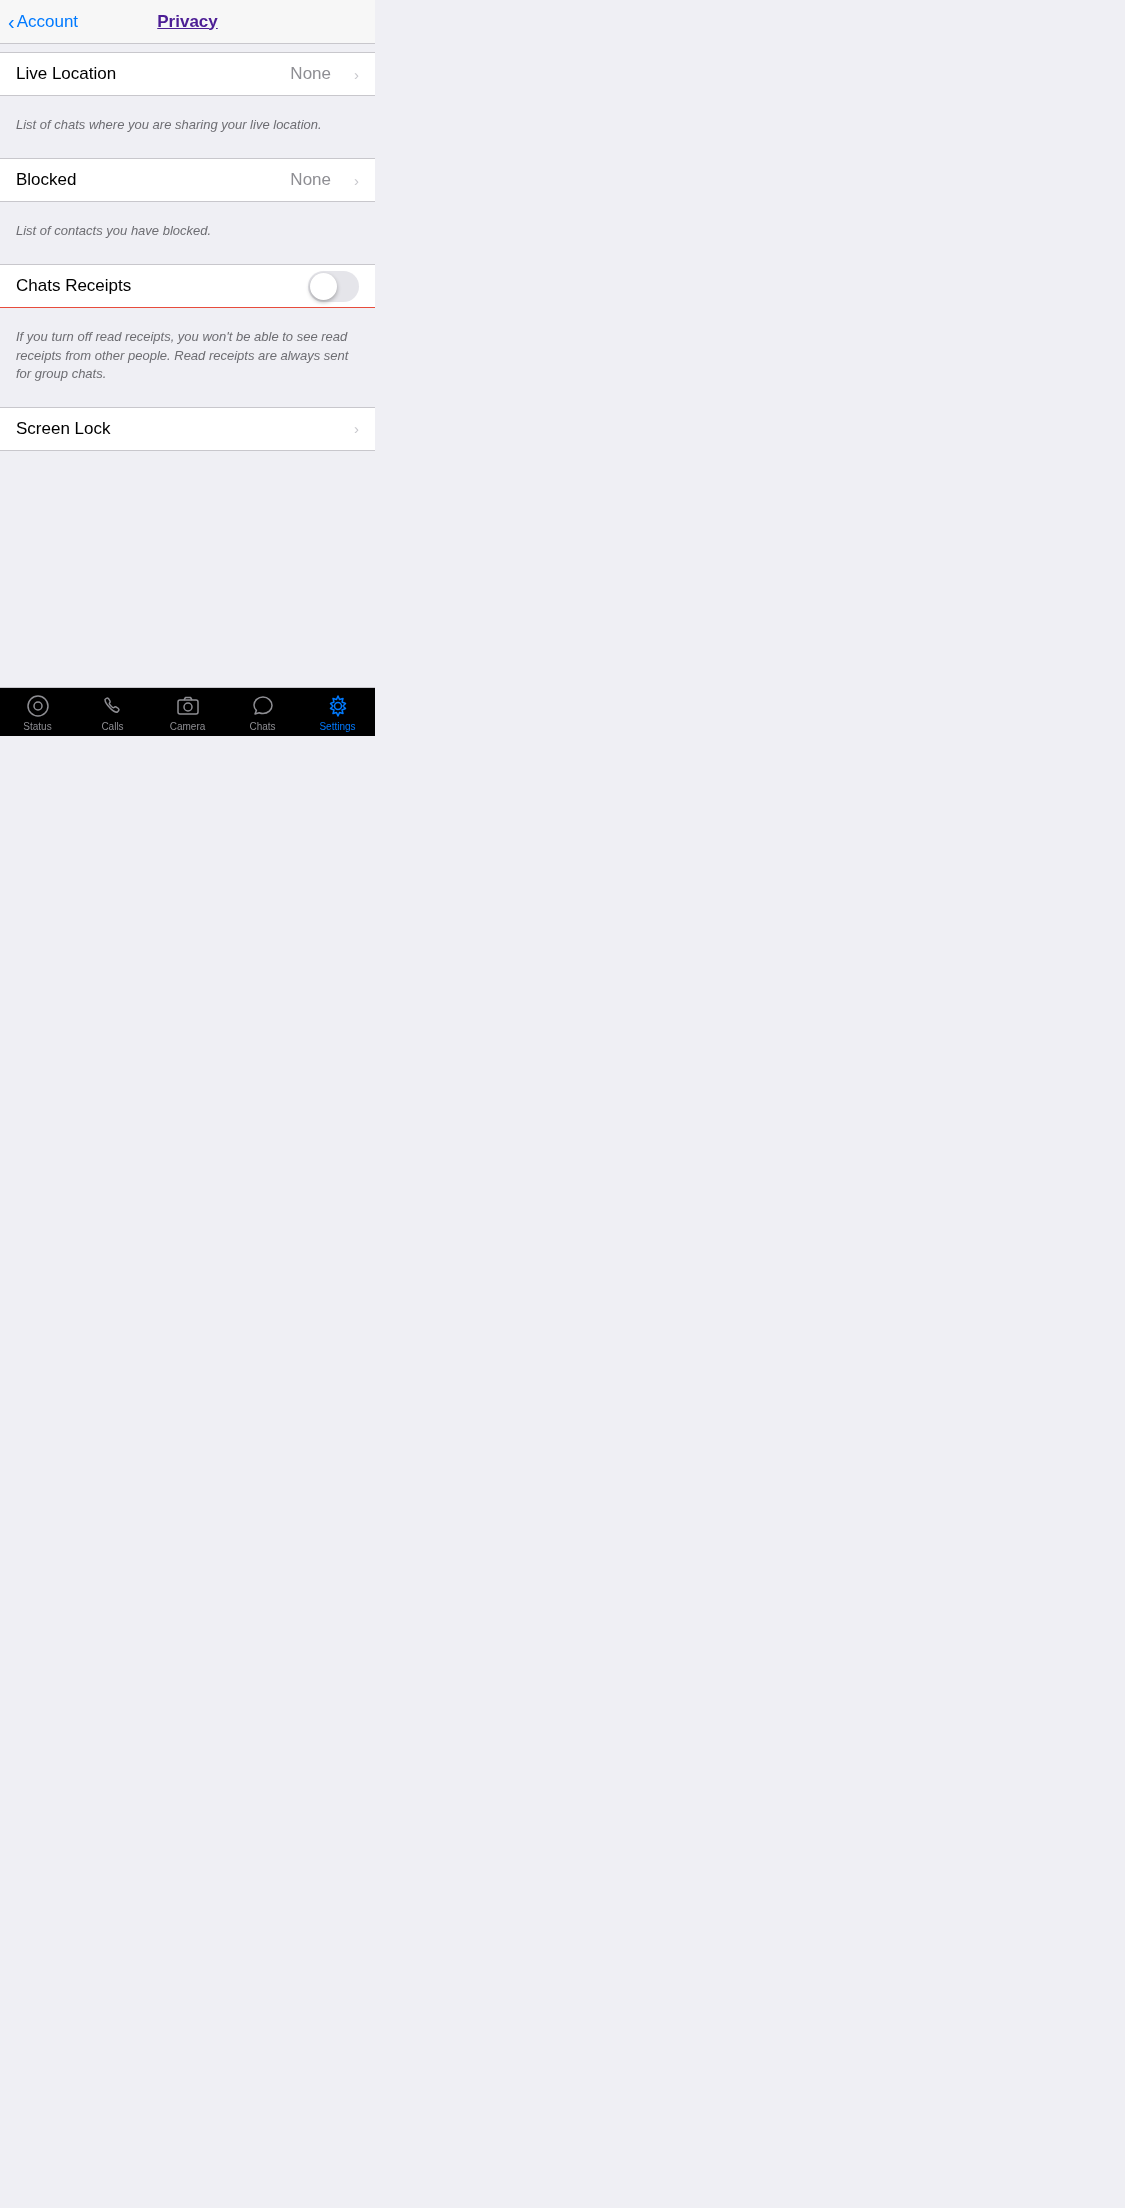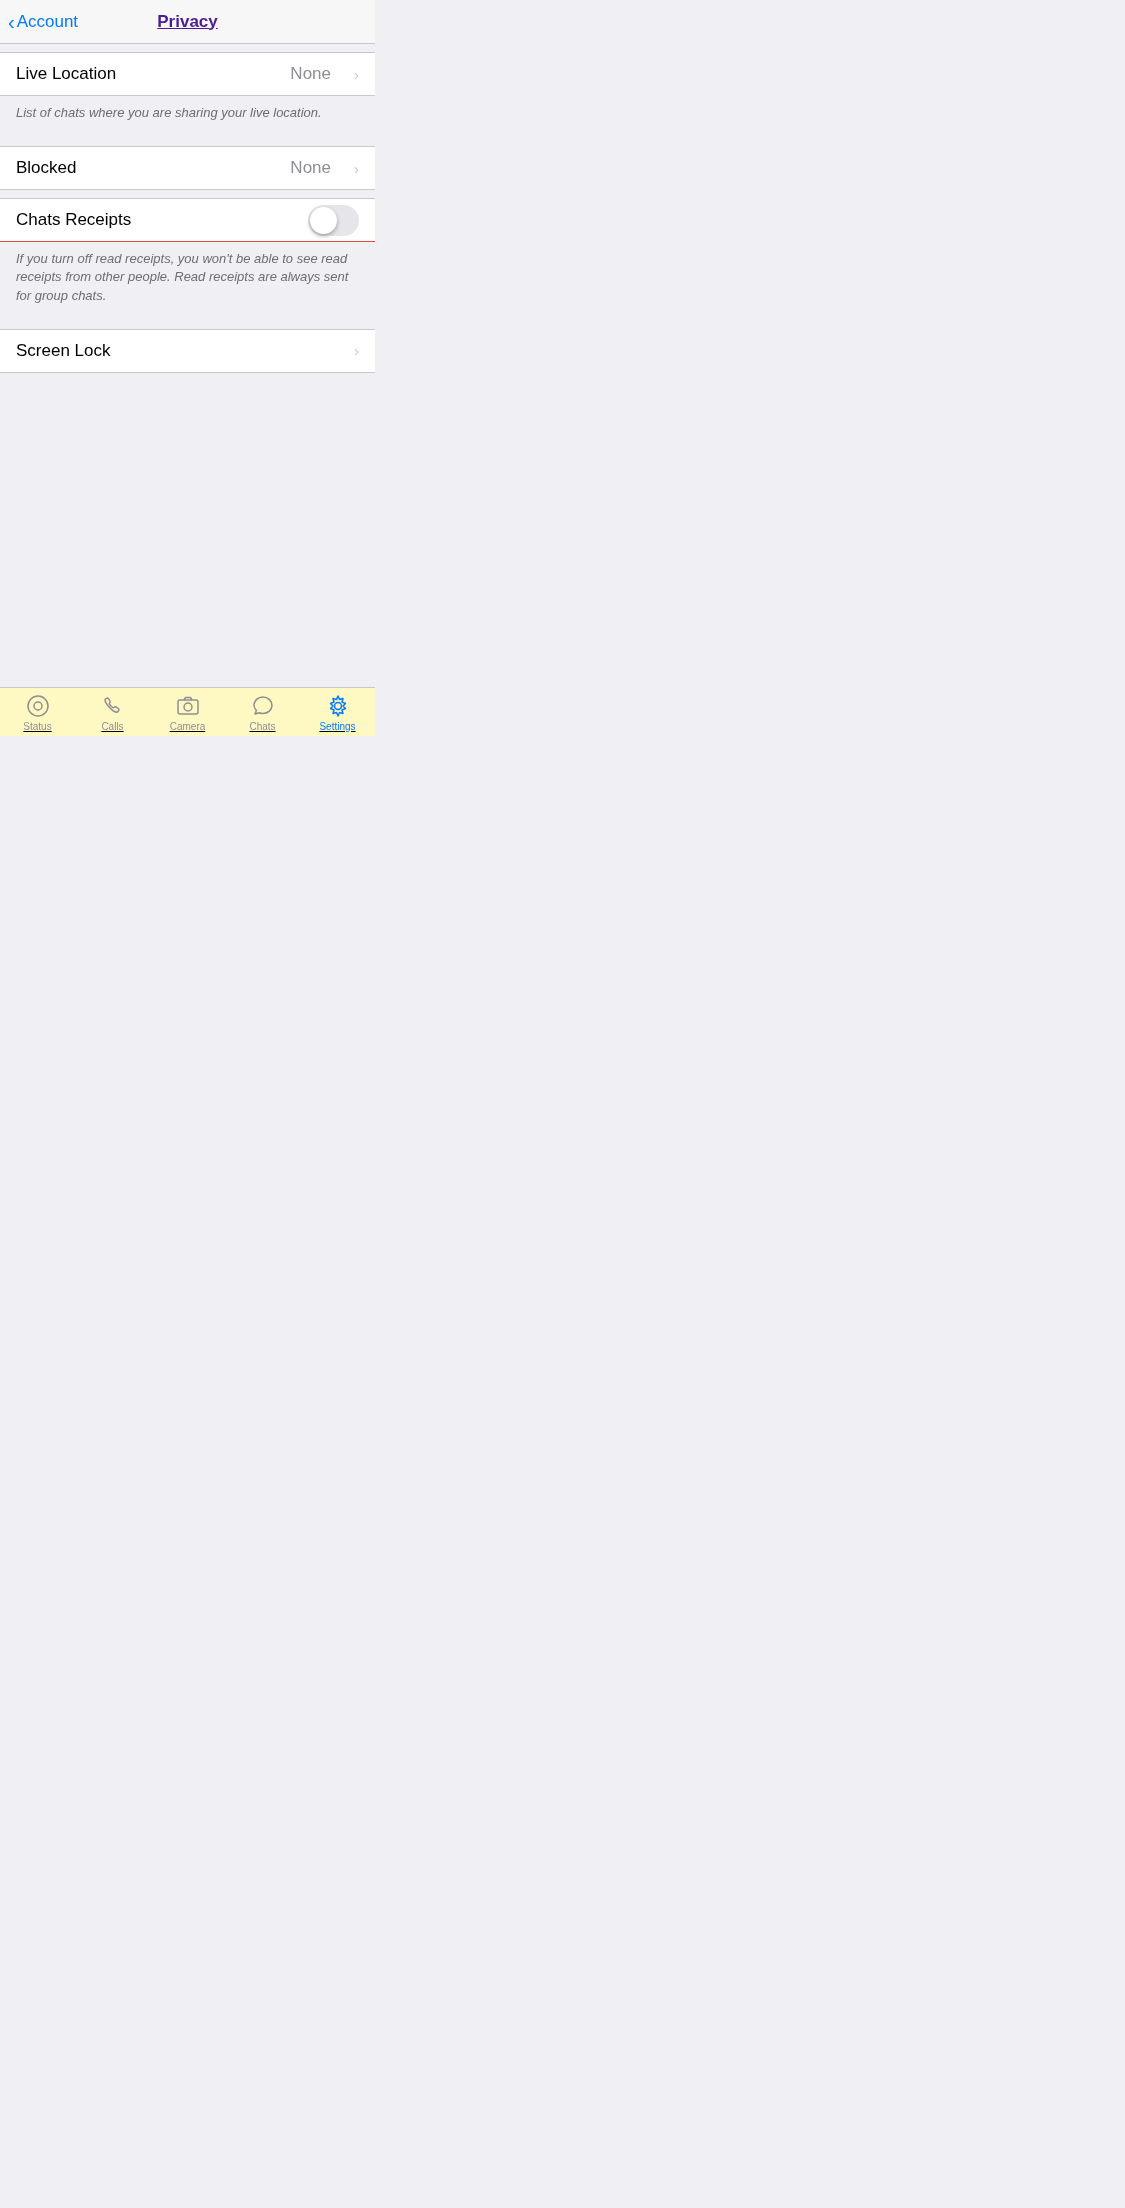--- a/index.html
+++ b/index.html
@@ -52,21 +52,21 @@
     }
 
     
     .settings-content {
       flex: 1;
       overflow-y: auto;
       background: #efeff4;
     }
 
     .settings-group {
-      margin-bottom: 0;
+      margin-bottom: 12px;
     }
 
     .settings-cell {
       background: #fff;
       border-bottom: 1px solid #c8c7cc;
       display: flex;
       align-items: center;
       justify-content: space-between;
       padding: 0 16px;
       min-height: 44px;
@@ -133,21 +133,21 @@
       transition: left 0.3s;
     }
 
     
     .read-receipts-cell {
       border-bottom: 1px solid #e74c3c !important;
     }
 
     
     .tab-bar {
-      background: #fef9c3;
+      background: #000000;
       border-top: 1px solid #c8c7cc;
       display: flex;
       height: 49px;
       flex-shrink: 0;
       text-decoration: underline;
     }
 
     .tab-item {
       flex: 1;
       display: flex;
@@ -209,20 +209,21 @@
 
   <div class="settings-group">
     <div class="settings-cell">
       <span class="settings-cell-label">Blocked</span>
       <div class="settings-cell-right">
         <span>None</span>
         <span class="chevron-icon">›</span>
       </div>
     </div>
   </div>
+  <div class="description-cell">List of contacts you have blocked.</div>
 
   <div class="section-gap-small"></div>
 
   <div class="settings-group">
     <div class="settings-cell read-receipts-cell">
       <span class="settings-cell-label">Chats Receipts</span>
       <div class="toggle-switch off">
         <div class="toggle-knob"></div>
       </div>
     </div>

